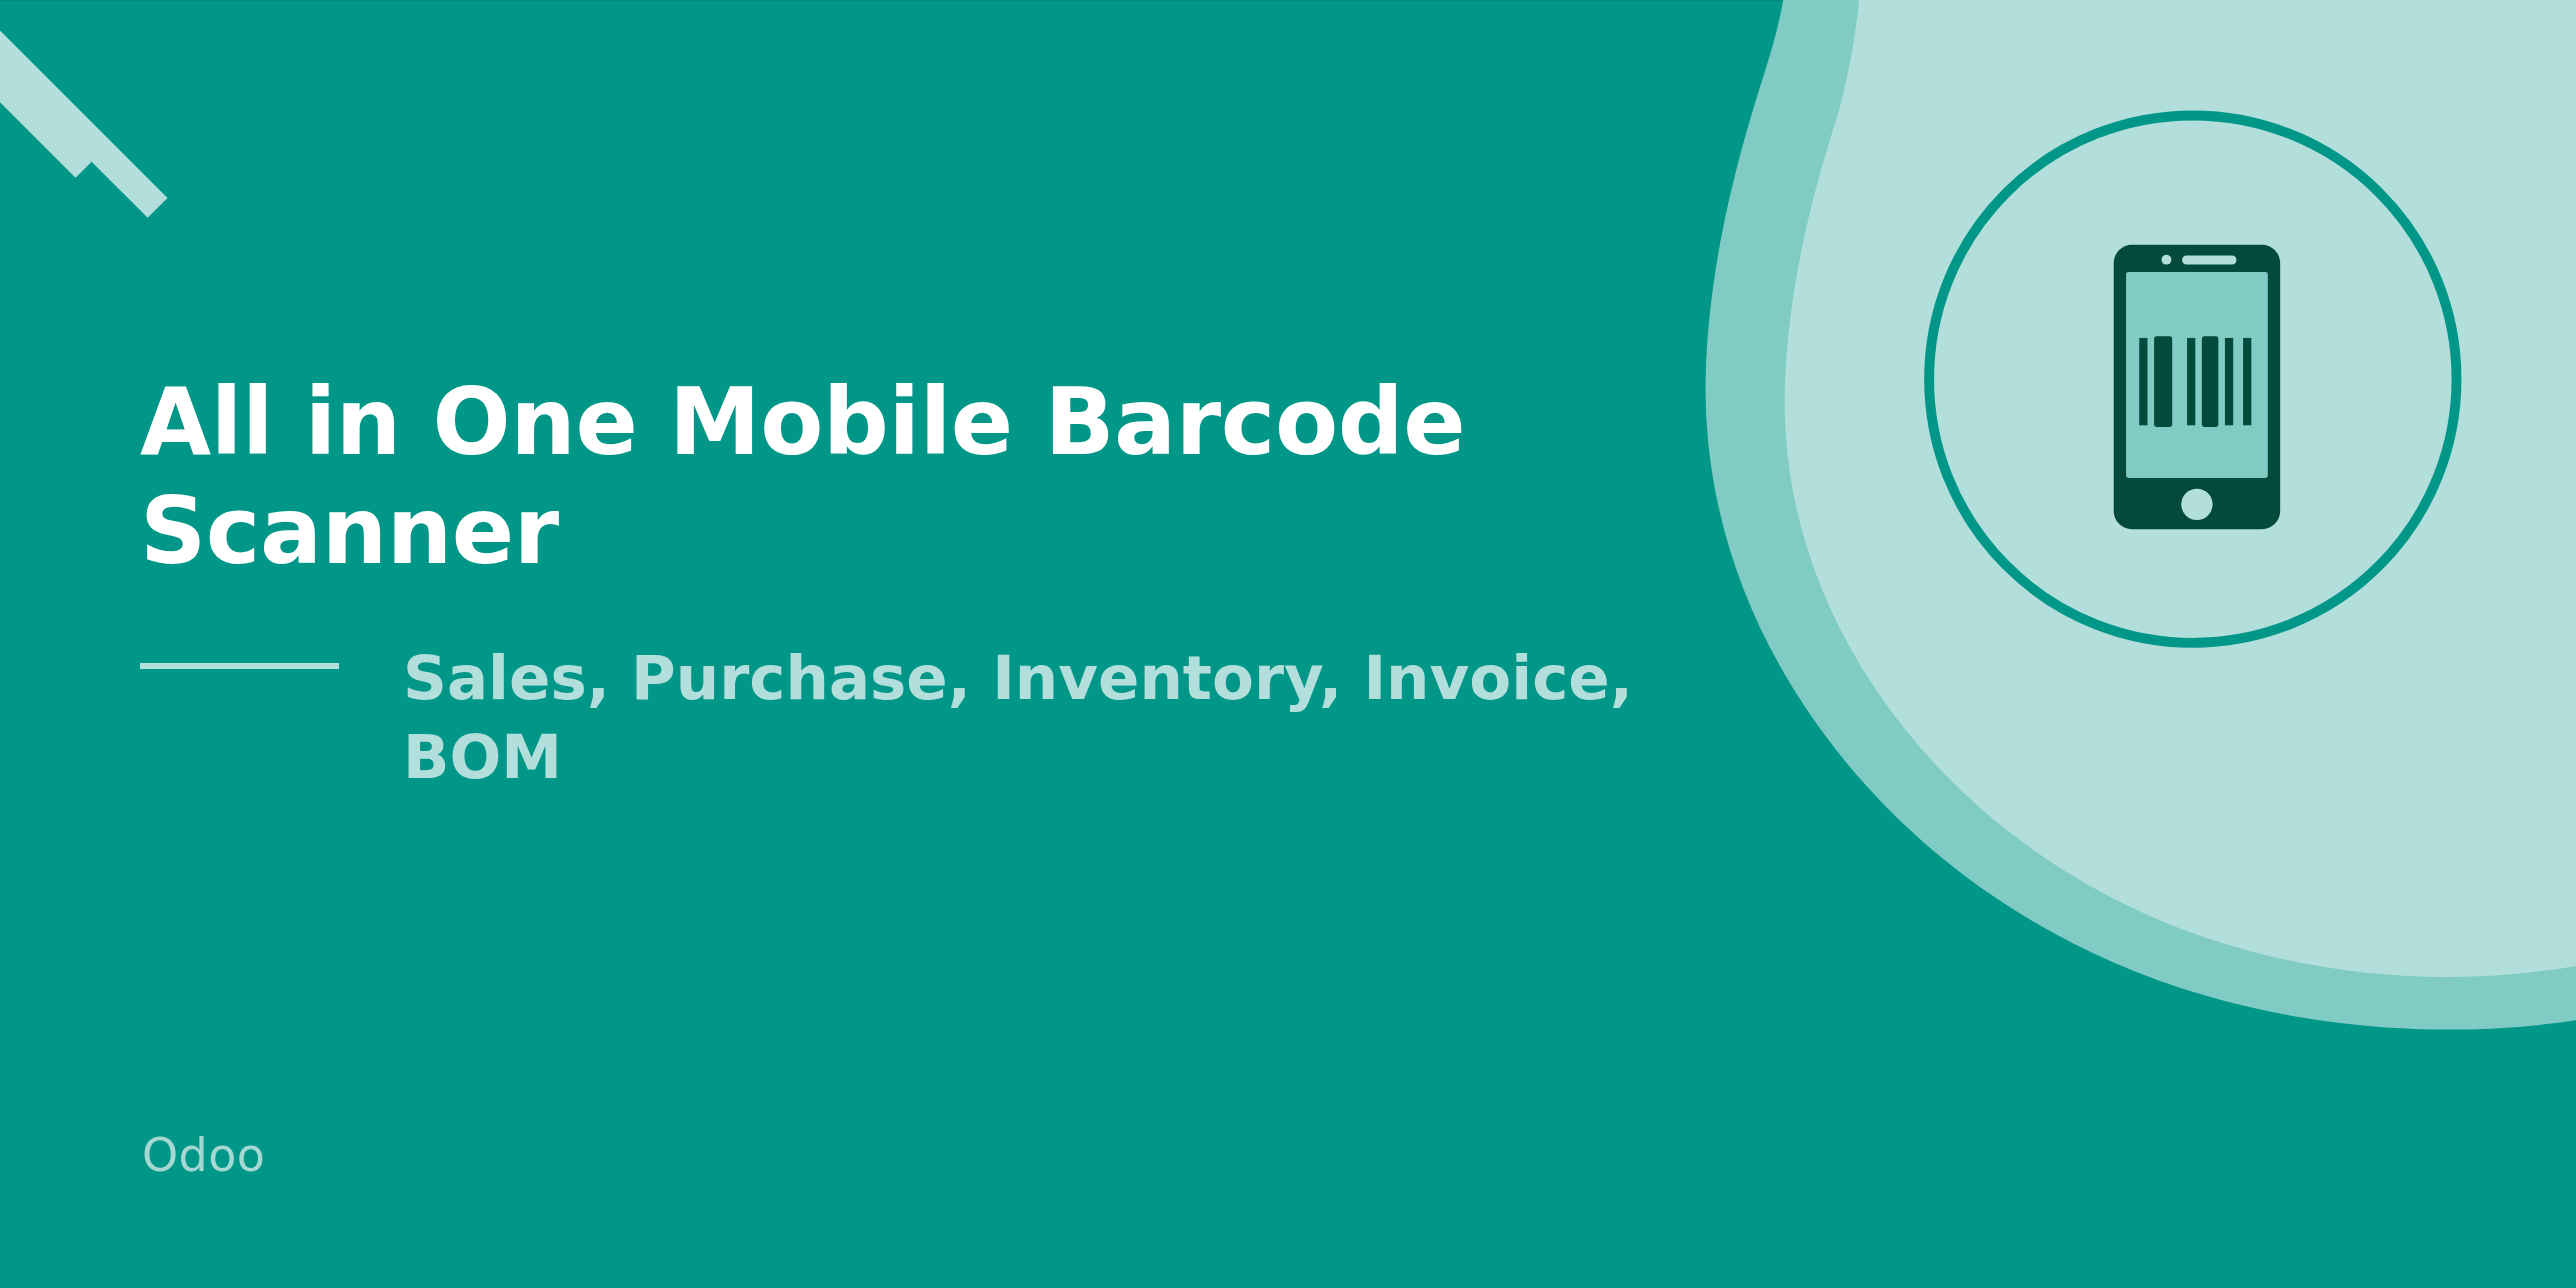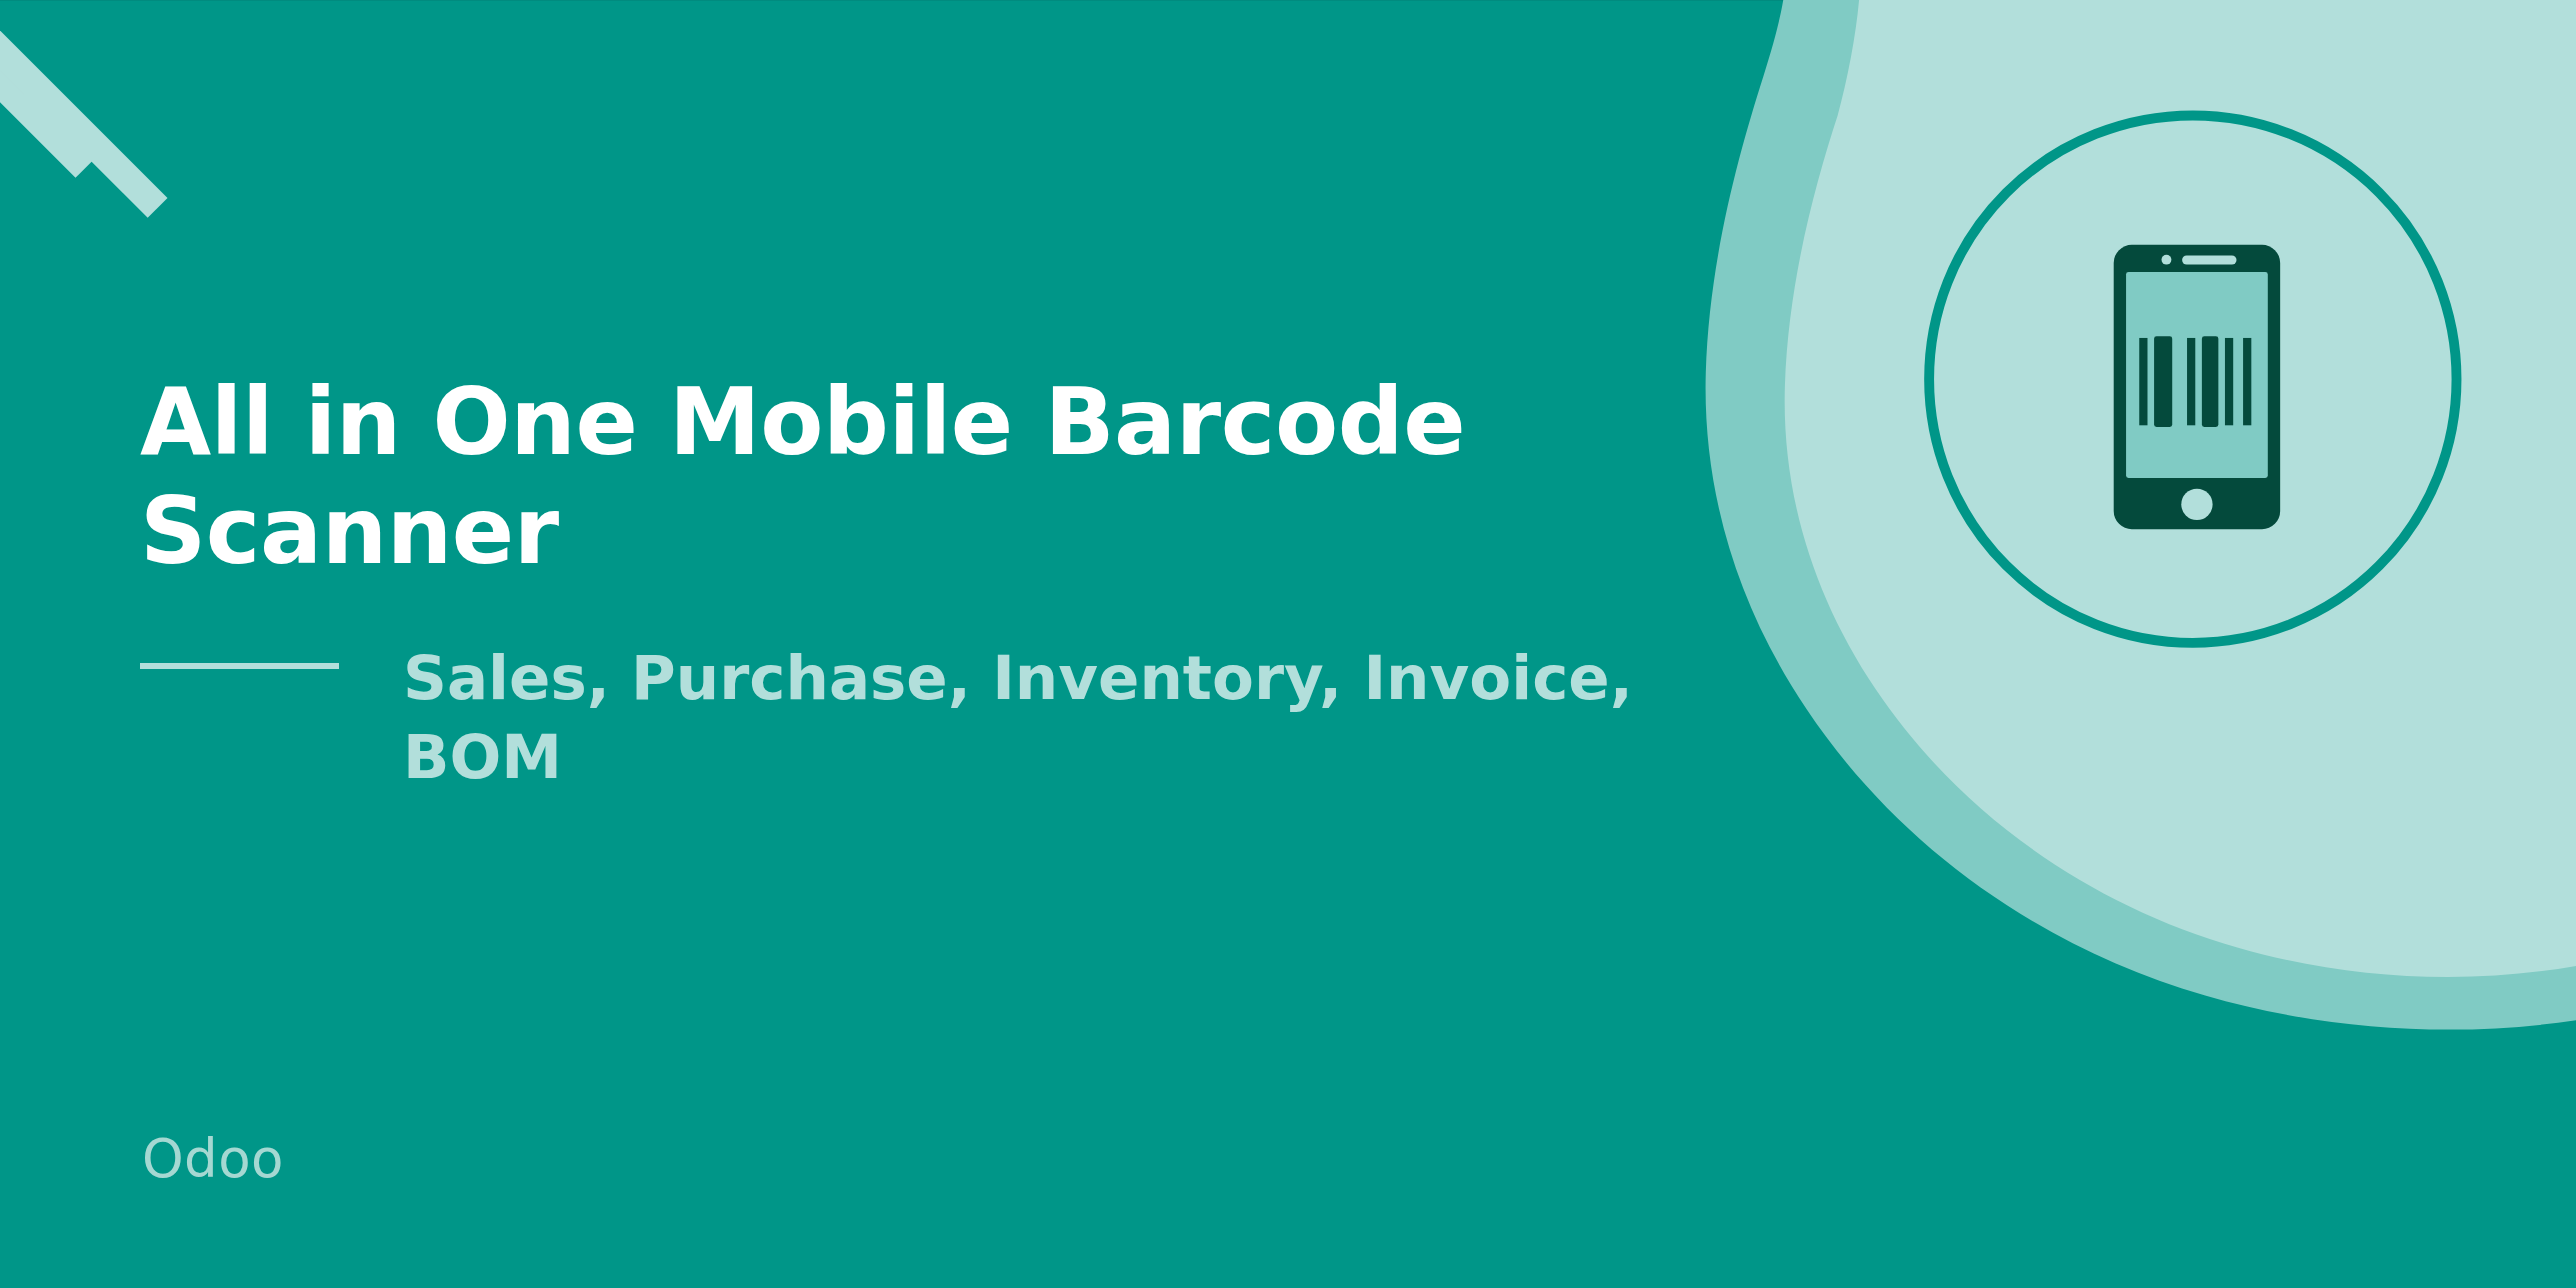--- a/index.html
+++ b/index.html
@@ -64,21 +64,21 @@
     margin: 16px;
     max-width: 1384px;
     white-space: pre-line;
   }
 
   
   #footer-brand {
     position: absolute;
     left: 142px;
     top: 1132px;
-    font-size: 53px;
+    font-size: 46px;
     line-height: 1;
     color: #A5D8D2;
     letter-spacing: 0.4px;
   }
 </style>
 </head>
 <body>
 
 <div id="banner">
 

